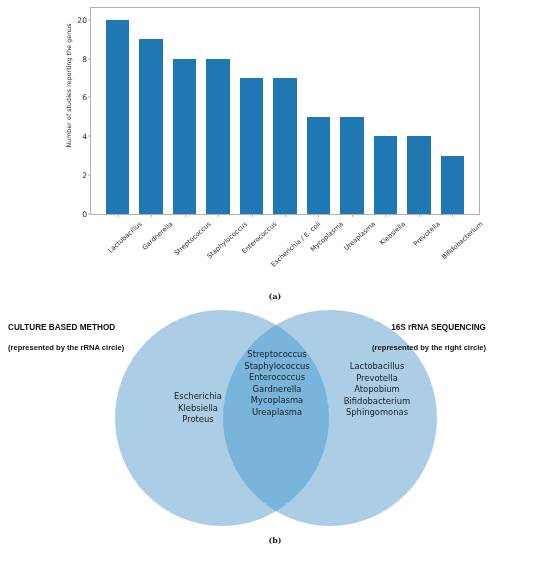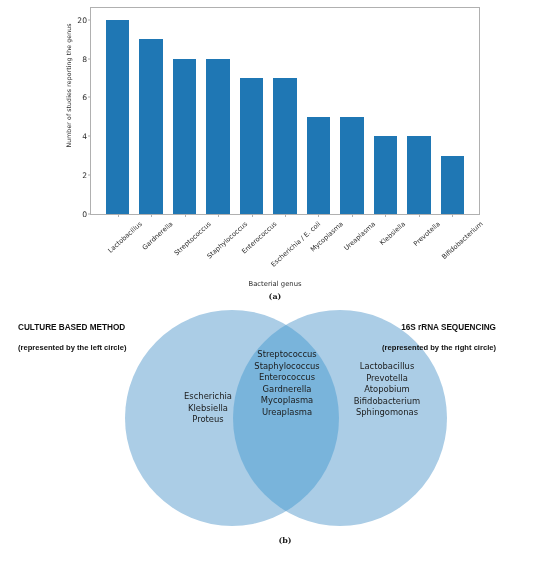--- a/index.html
+++ b/index.html
@@ -123,21 +123,21 @@
     text-align: center;
     font-size: 8px;
     font-weight: bold;
     font-family: "DejaVu Serif", serif;
     color: #1a1a1a;
   }
 
   
   #panel-b {
     position: absolute;
-    left: 10px; top: 303px;
+    left: 0; top: 303px;
     width: 494px; height: 261px;
   }
   #venn-svg {
     position: absolute;
     left: 0; top: 0;
   }
   .venn-head {
     position: absolute;
     font-size: 8.2px;
     font-weight: bold;
@@ -283,41 +283,40 @@
           <div class="xlab">Klebsiella</div>
         </div>
         <div class="xlab-slot">
           <div class="xlab">Prevotella</div>
         </div>
         <div class="xlab-slot">
           <div class="xlab">Bifidobacterium</div>
         </div>
       </div>
 
-    <div id="xlabel">Bacterial genus</div>
     <div id="fig-a-caption">(a)</div>
   </div>
 
   <div id="panel-b">
 
     <svg id="venn-svg" width="550" height="232">
       <defs>
         <clipPath id="clip-left">
           <ellipse cx="222" cy="115" rx="107" ry="108"></ellipse>
         </clipPath>
       </defs>
       <ellipse cx="222" cy="115" rx="107" ry="108" fill="#abcde6"></ellipse>
       <ellipse cx="330" cy="115" rx="107" ry="108" fill="#abcde6"></ellipse>
       <g clip-path="url(#clip-left)">
         <ellipse cx="330" cy="115" rx="107" ry="108" fill="#79b4db"></ellipse>
       </g>
     </svg>
 
     <div class="venn-head" id="head-left">CULTURE BASED METHOD</div>
-    <div class="venn-sub" id="sub-left">(represented by the left circle)</div>
+    <div class="venn-sub" id="sub-left">(represented by the rRNA circle)</div>
     <div class="venn-head" id="head-right">16S rRNA SEQUENCING</div>
     <div class="venn-sub" id="sub-right">(represented by the right circle)</div>
 
     <div class="venn-list" id="list-left">Escherichia<br>Klebsiella<br>Proteus</div>
     <div class="venn-list" id="list-center">Streptococcus<br>Staphylococcus<br>Enterococcus<br>Gardnerella<br>Mycoplasma<br>Ureaplasma</div>
     <div class="venn-list" id="list-right">Lactobacillus<br>Prevotella<br>Atopobium<br>Bifidobacterium<br>Sphingomonas</div>
 
     <div id="fig-b-caption">(b)</div>
   </div>
 

